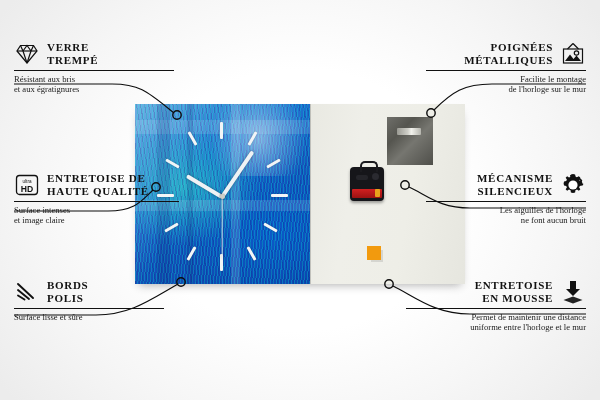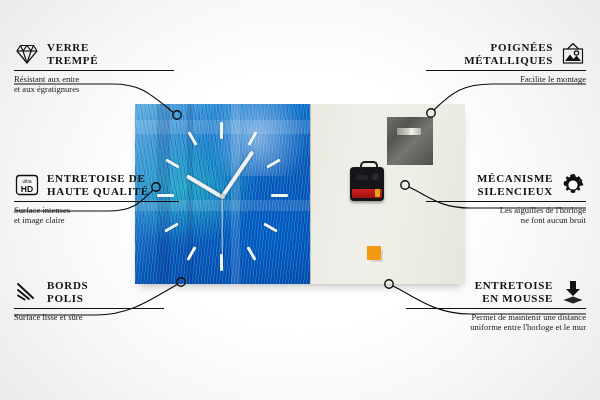--- a/index.html
+++ b/index.html
@@ -214,21 +214,21 @@
               <path d="M9 10 L13 4.5 L17 10"></path>
         </g>
           </svg>
       </span>
       <span>
         <span class="ttl" style="display:block">VERRE</span>
         <span class="ttl" style="display:block">TREMPÉ</span>
       </span>
     </div>
     <div class="rule"></div>
-    <div class="sub">Résistant aux entre</div>
+    <div class="sub">Résistant aux bris</div>
     <div class="sub">et aux égratignures</div>
   </div>
 
   <div class="feat left" style="left:14px;top:172px;width:165px;">
     <div class="head">
       <span class="ico">
         <svg viewBox="0 0 26 26">
           <rect x="2.5" y="3.5" width="21" height="19" rx="3" fill="none" stroke="#111" stroke-width="1.3"></rect>
           <text x="13" y="11.4" font-family="Liberation Sans, sans-serif" font-size="4.6" text-anchor="middle" fill="#111">ultra</text>
           <text x="13" y="19.6" font-family="Liberation Sans, sans-serif" font-size="8.6" font-weight="bold" text-anchor="middle" fill="#111">HD</text>
@@ -278,20 +278,21 @@
               <path d="M13 2.5 L18.5 8"></path>
           <rect x="3.5" y="8" width="19" height="14"></rect>
           <path d="M5 20 L10 13.5 L13.5 18 L16.5 14.5 L21 20 Z" fill="#111" stroke="none"></path>
           <circle cx="16.5" cy="12" r="2.2"></circle>
         </g>
           </svg>
       </span>
     </div>
     <div class="rule"></div>
     <div class="sub">Facilite le montage</div>
+    <div class="sub">de l'horloge sur le mur</div>
   </div>
 
   <div class="feat right" style="left:426px;top:172px;width:160px;">
     <div class="head">
       <span>
         <span class="ttl" style="display:block;text-align:left">MÉCANISME</span>
         <span class="ttl" style="display:block;text-align:right">SILENCIEUX</span>
       </span>
       <span class="ico">
         <svg viewBox="0 0 26 26">

